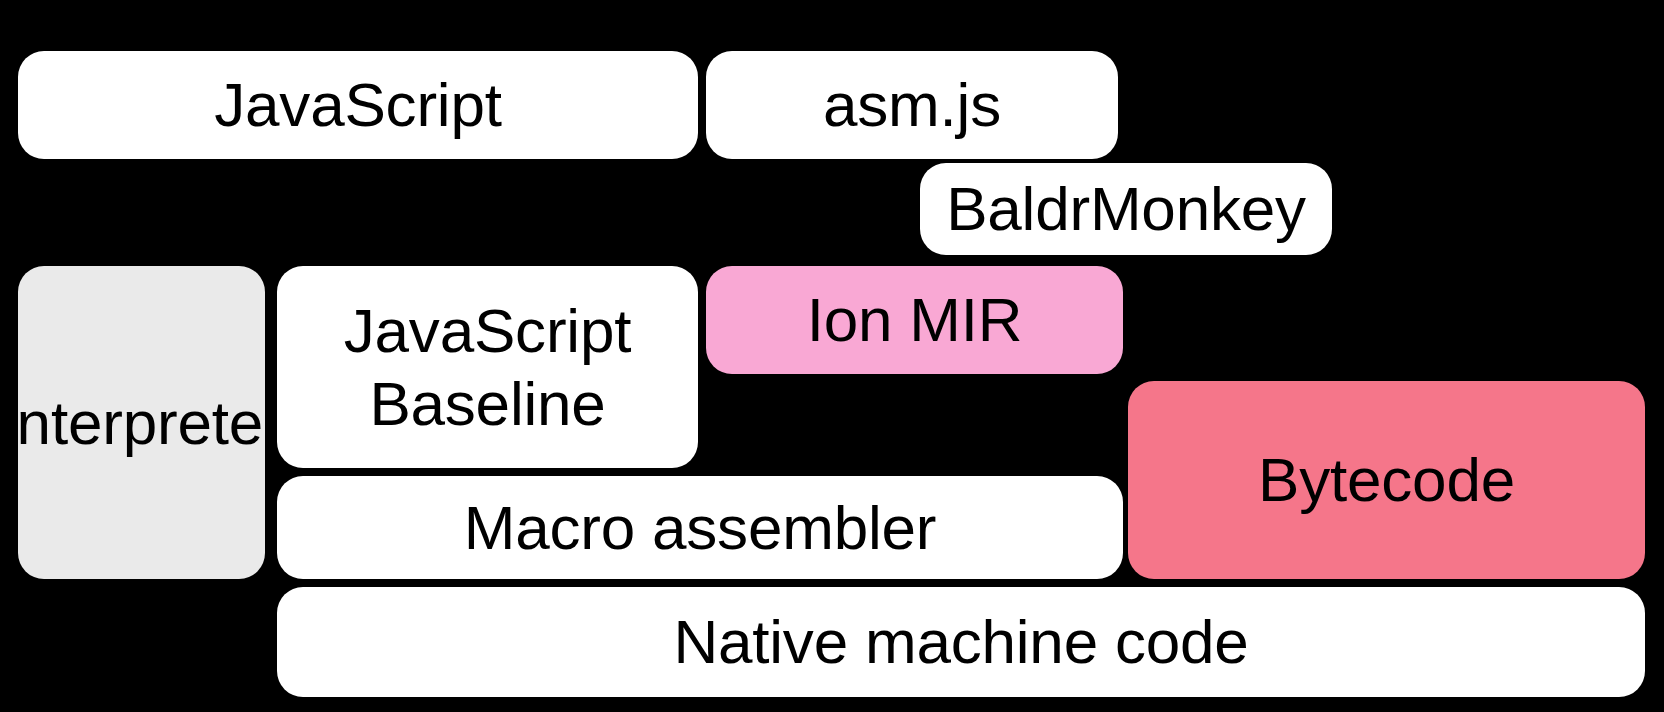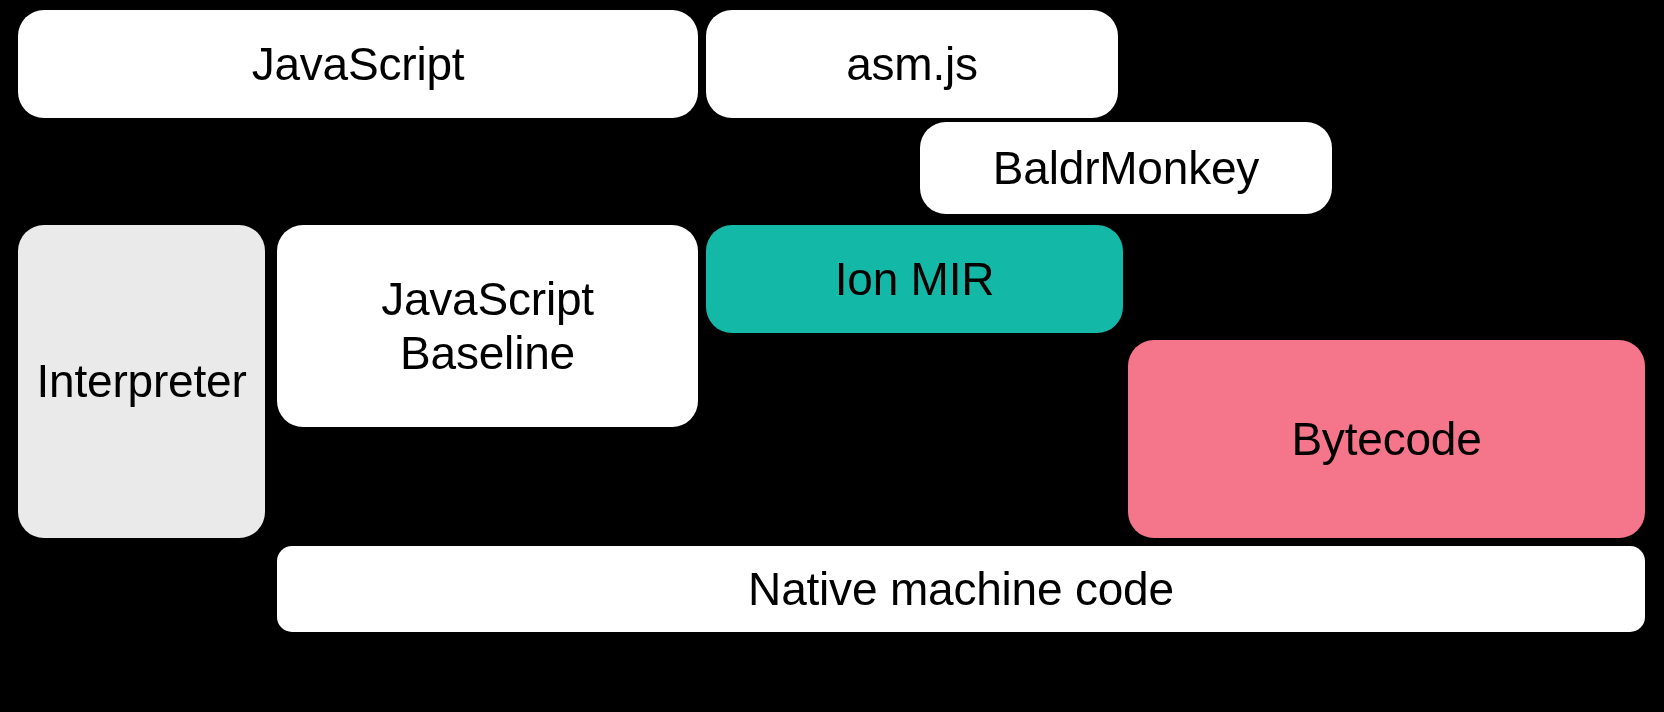--- a/index.html
+++ b/index.html
@@ -22,29 +22,30 @@
   .node {
     position: absolute;
     box-sizing: border-box;
     border-radius: 26px;
     background: #ffffff;
     color: #000000;
     display: flex;
     align-items: center;
     justify-content: center;
     text-align: center;
-    font-size: 46px;
+    font-size: 62px;
     line-height: 1.18;
     font-weight: 400;
     letter-spacing: -0.2px;
     white-space: pre-line;
     padding: 2px 10px;
+    margin-top: 41px;
   }
   .node.gray   { background: #eaeaea; }
-  .node.green  { background: #14b8a6; }
+  .node.green  { background: #f9a8d4; }
   .node.pink   { background: #f5768a; }
 
   
   #n-javascript        { left: 18px;   top: 10px;  width: 680px; height: 108px; }
   #n-asmjs             { left: 706px;  top: 10px;  width: 412px; height: 108px; }
   #n-wasm              { left: 1128px; top: 10px;  width: 517px; height: 108px; }
 
   
   #n-js-bytecode       { left: 18px;   top: 122px; width: 890px; height: 92px;  }
   #n-baldrmonkey       { left: 920px;  top: 122px; width: 412px; height: 92px;  }
@@ -53,21 +54,21 @@
   #n-interpreter       { left: 18px;   top: 225px; width: 247px; height: 313px; }
   #n-js-baseline       { left: 277px;  top: 225px; width: 421px; height: 202px; }
   #n-ion-mir           { left: 706px;  top: 225px; width: 417px; height: 108px; }
   #n-ion-lir           { left: 706px;  top: 340px; width: 417px; height: 93px;  }
   #n-cranelift         { left: 1128px; top: 340px; width: 517px; height: 198px; }
 
   
   #n-macro-assembler   { left: 277px;  top: 435px; width: 846px; height: 103px; }
 
   
-  #n-native-code       { left: 277px;  top: 546px; width: 1368px; height: 86px; border-radius: 15px; }
+  #n-native-code       { left: 277px;  top: 546px; width: 1368px; height: 110px; }
 </style>
 </head>
 <body>
 
 <div id="stage">
 
   <div class="node" id="n-javascript">JavaScript</div>
 
   <div class="node" id="n-asmjs">asm.js</div>
 
@@ -78,16 +79,17 @@
   <div class="node gray" id="n-interpreter">Interpreter</div>
 
   <div class="node" id="n-js-baseline">JavaScript
 Baseline</div>
 
   <div class="node green" id="n-ion-mir">Ion MIR</div>
 
 
   <div class="node pink" id="n-cranelift">Bytecode</div>
 
+  <div class="node" id="n-macro-assembler">Macro assembler</div>
 
   <div class="node" id="n-native-code">Native machine code</div>
 
 </div>
 
 </body></html>

